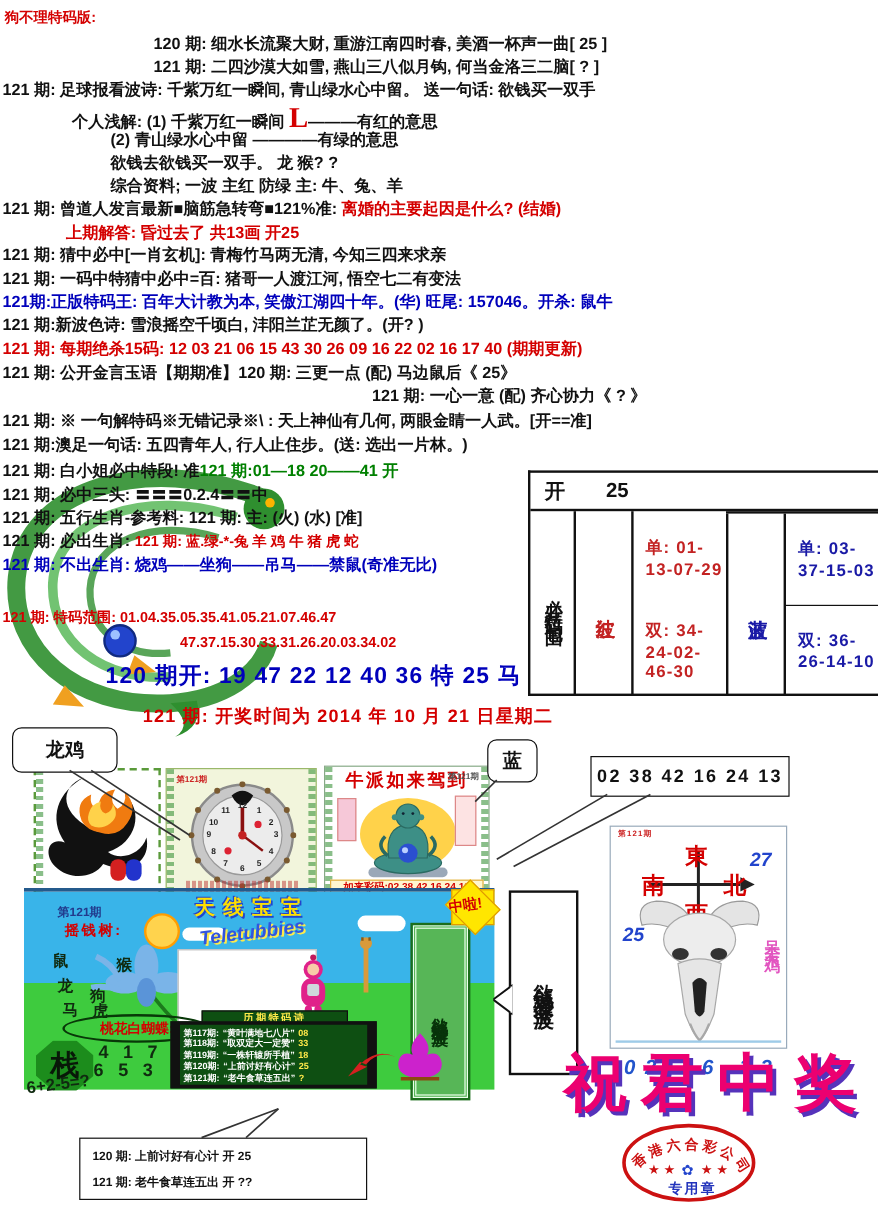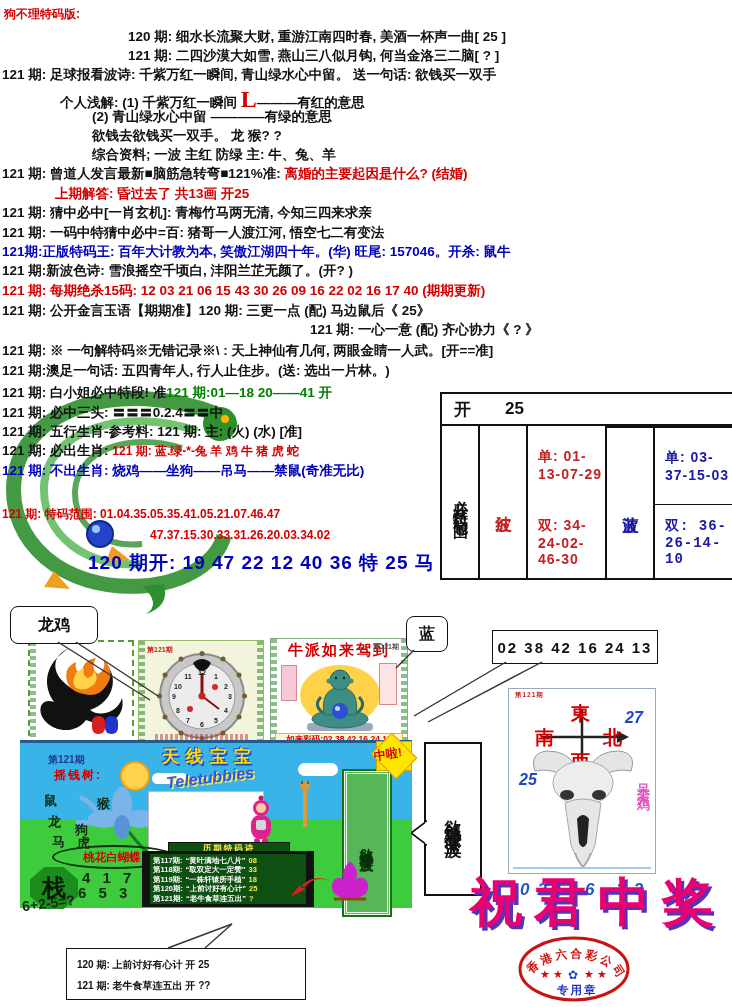--- a/index.html
+++ b/index.html
@@ -23,21 +23,21 @@
   .vtext{writing-mode:vertical-rl;text-orientation:upright;}
   .rt-side span{font-size:15px;font-weight:700;color:#111;letter-spacing:5px;}
   .rt-groups{flex:1;display:flex;}
   .rt-group{flex:1;display:flex;}
   .rt-group+.rt-group{border-top:2.5px solid #111;}
   .rt-wave{width:46px;border-left:2px solid #111;border-right:2.5px solid #111;
            display:flex;align-items:center;justify-content:center;font-size:16px;font-weight:800;}
   .rt-vals{flex:1;display:flex;flex-direction:column;}
   .rt-val{flex:1;display:flex;align-items:center;padding-left:10px;font-size:14px;font-weight:700;
           letter-spacing:1px;}
-  .rt-val.sep{border-top:1.5px solid #111;font-family:Liberation Mono, monospace;}
+  .rt-val.sep{border-top:1.5px solid #111;}
   .c-red{color:#c32222;} .c-blue{color:#1a1aa6;} .c-green{color:#0a9000;}
   
   .bubble{position:absolute;border:1.8px solid #111;border-radius:8px;background:#fff;z-index:4;
           display:flex;align-items:center;justify-content:center;font-weight:700;color:#111;}
   .numbox{position:absolute;left:492px;top:630px;width:164px;height:32px;border:1.6px solid #111;
           background:#fff;display:flex;align-items:center;justify-content:center;
           font-size:15px;font-weight:700;letter-spacing:2px;color:#111;z-index:4;}
   .vcallout{position:absolute;left:424px;top:742px;width:54px;height:150px;border:2px solid #111;
             background:#fff;display:flex;align-items:center;justify-content:center;z-index:4;}
   .vcallout span{font-size:17px;font-weight:700;color:#111;letter-spacing:4px;}
@@ -162,20 +162,21 @@
 
   <div class="ln blue" style="left:2px;top:462px">121 期: 不出生肖: 烧鸡——坐狗——吊马——禁鼠(奇准无比)</div>
 
 
   <div class="ln red sz15" style="left:2px;top:506px"><span class="b">121 期: 特码范围: </span><span>01.04.35.05.35.41.05.21.07.46.47</span></div>
 
   <div class="ln red sz15" style="left:150px;top:528px">47.37.15.30.33.31.26.20.03.34.02</div>
 
   <div class="ln blue sz19" style="left:88px;top:550px">120 期开: 19 47 22 12 40 36  特  25  马</div>
 
+  <div class="datebar">121 期: 开奖时间为 2014 年  10 月 21 日星期二</div>
 
   <div class="rtable">
     <div class="rt-open">
       <span>开</span>
       <span>25</span>
     </div>
     <div class="rt-body">
       <div class="rt-side">
         <span class="vtext">必开特码包围</span>
       </div>

